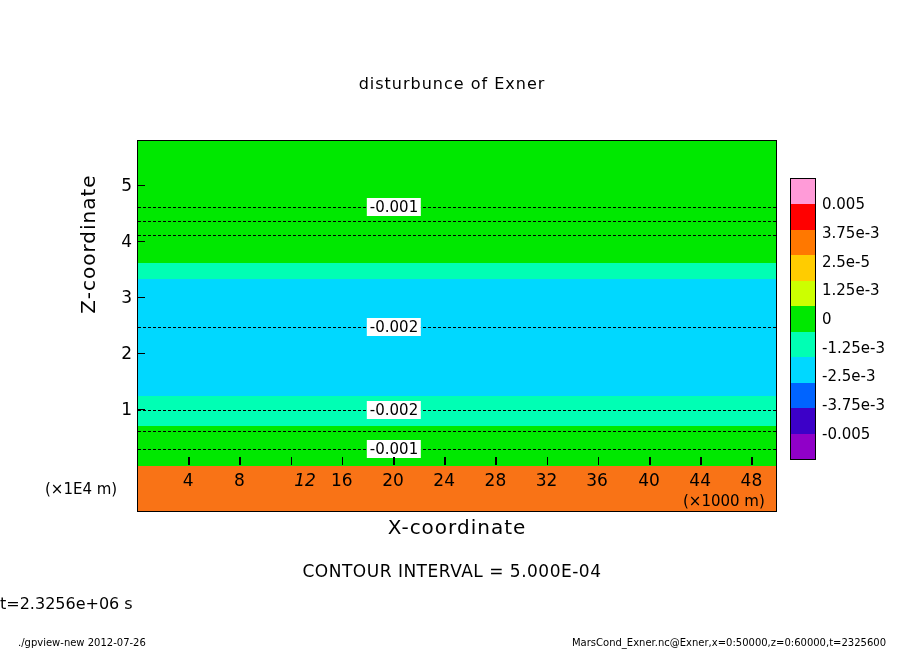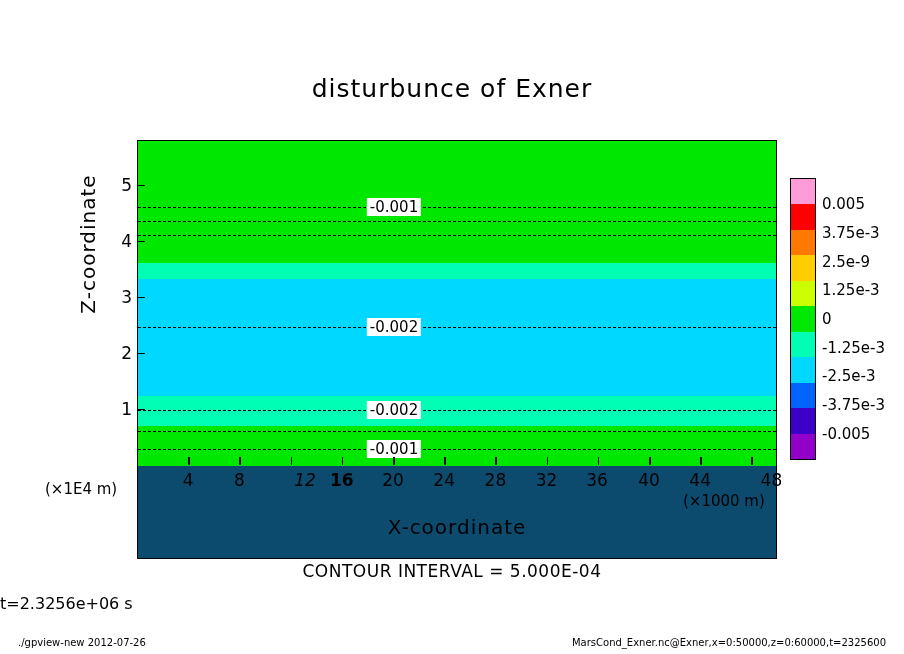--- a/index.html
+++ b/index.html
@@ -9,32 +9,32 @@
     font-family:"DejaVu Sans", sans-serif;
     position:relative;
     overflow:hidden;
     color:#000;
   }
   .abs{position:absolute;}
 
   #title{
     left:0;right:0;top:74px;
     text-align:center;
-    font-size:25px;
+    font-size:16px;
     letter-spacing:1px;
     font-family:"DejaVu Sans", sans-serif;
   }
 
   
   #plot-frame{
-    left:137px;top:140px;width:640px;height:419px;
+    left:137px;top:140px;width:640px;height:372px;
     border:1.5px solid #000;
     box-sizing:border-box;
     overflow:hidden;
-    background:#0c4a6e;
+    background:#f97316;
   }
   .band{position:absolute;left:0;width:100%;}
 
   
   .contour{
     position:absolute;left:0;width:100%;height:0;
     border-top:1.6px dashed #000;
   }
   .contour.thin{border-top-width:1px;}
 
@@ -175,48 +175,48 @@
 <div class="abs" id="foot-left">./gpview-new  2012-07-26</div>
 <div class="abs" id="foot-right">MarsCond_Exner.nc@Exner,x=0:50000,z=0:60000,t=2325600</div>
 
 <div class="tick abs" style="left: 188.2px; top: 457px; width: 1.5px; height: 8px;"></div>
 <div class="xtick-label" style="left: 188.2px;">4</div>
 <div class="tick abs" style="left: 239.4px; top: 457px; width: 1.5px; height: 8px;"></div>
 <div class="xtick-label" style="left: 239.4px;">8</div>
 <div class="tick abs" style="left: 290.6px; top: 457px; width: 1.5px; height: 8px;"></div>
 <div class="xtick-label" style="left: 305px; font-style: italic;">12</div>
 <div class="tick abs" style="left: 341.8px; top: 457px; width: 1.5px; height: 8px;"></div>
-<div class="xtick-label" style="left: 341.8px; font-weight: bold;">16</div>
+<div class="xtick-label" style="left: 341.8px;">16</div>
 <div class="tick abs" style="left: 393px; top: 457px; width: 1.5px; height: 8px;"></div>
 <div class="xtick-label" style="left: 393px;">20</div>
 <div class="tick abs" style="left: 444.2px; top: 457px; width: 1.5px; height: 8px;"></div>
 <div class="xtick-label" style="left: 444.2px;">24</div>
 <div class="tick abs" style="left: 495.4px; top: 457px; width: 1.5px; height: 8px;"></div>
 <div class="xtick-label" style="left: 495.4px;">28</div>
 <div class="tick abs" style="left: 546.6px; top: 457px; width: 1.5px; height: 8px;"></div>
 <div class="xtick-label" style="left: 546.6px;">32</div>
 <div class="tick abs" style="left: 597.8px; top: 457px; width: 1.5px; height: 8px;"></div>
 <div class="xtick-label" style="left: 597px;">36</div>
 <div class="tick abs" style="left: 649px; top: 457px; width: 1.5px; height: 8px;"></div>
 <div class="xtick-label" style="left: 649px;">40</div>
 <div class="tick abs" style="left: 700.2px; top: 457px; width: 1.5px; height: 8px;"></div>
 <div class="xtick-label" style="left: 700.2px;">44</div>
 <div class="tick abs" style="left: 751.4px; top: 457px; width: 1.5px; height: 8px;"></div>
-<div class="xtick-label" style="left: 751.4px; margin-left: 20px;">48</div>
+<div class="xtick-label" style="left: 751.4px;">48</div>
 <div class="tick abs" style="left: 137px; top: 408.966px; width: 8px; height: 1.5px;"></div>
 <div class="ytick-label" style="top: 408.966px;">1</div>
 <div class="tick abs" style="left: 137px; top: 352.931px; width: 8px; height: 1.5px;"></div>
 <div class="ytick-label" style="top: 352.931px;">2</div>
 <div class="tick abs" style="left: 137px; top: 296.897px; width: 8px; height: 1.5px;"></div>
 <div class="ytick-label" style="top: 296.897px;">3</div>
 <div class="tick abs" style="left: 137px; top: 240.862px; width: 8px; height: 1.5px;"></div>
 <div class="ytick-label" style="top: 240.862px;">4</div>
 <div class="tick abs" style="left: 137px; top: 184.828px; width: 8px; height: 1.5px;"></div>
 <div class="ytick-label" style="top: 184.828px;">5</div>
 <div class="cbar-label" style="top: 204.455px; text-align: right;">0.005</div>
 <div class="cbar-label" style="top: 233.091px;">3.75e-3</div>
-<div class="cbar-label" style="top: 261.727px;">2.5e-9</div>
+<div class="cbar-label" style="top: 261.727px;">2.5e-5</div>
 <div class="cbar-label" style="top: 290.364px;">1.25e-3</div>
 <div class="cbar-label" style="top: 319px;">0</div>
 <div class="cbar-label" style="top: 347.636px;">-1.25e-3</div>
 <div class="cbar-label" style="top: 376.273px;">-2.5e-3</div>
 <div class="cbar-label" style="top: 404.909px;">-3.75e-3</div>
 <div class="cbar-label" style="top: 433.545px;">-0.005</div>
 
 </body></html>

